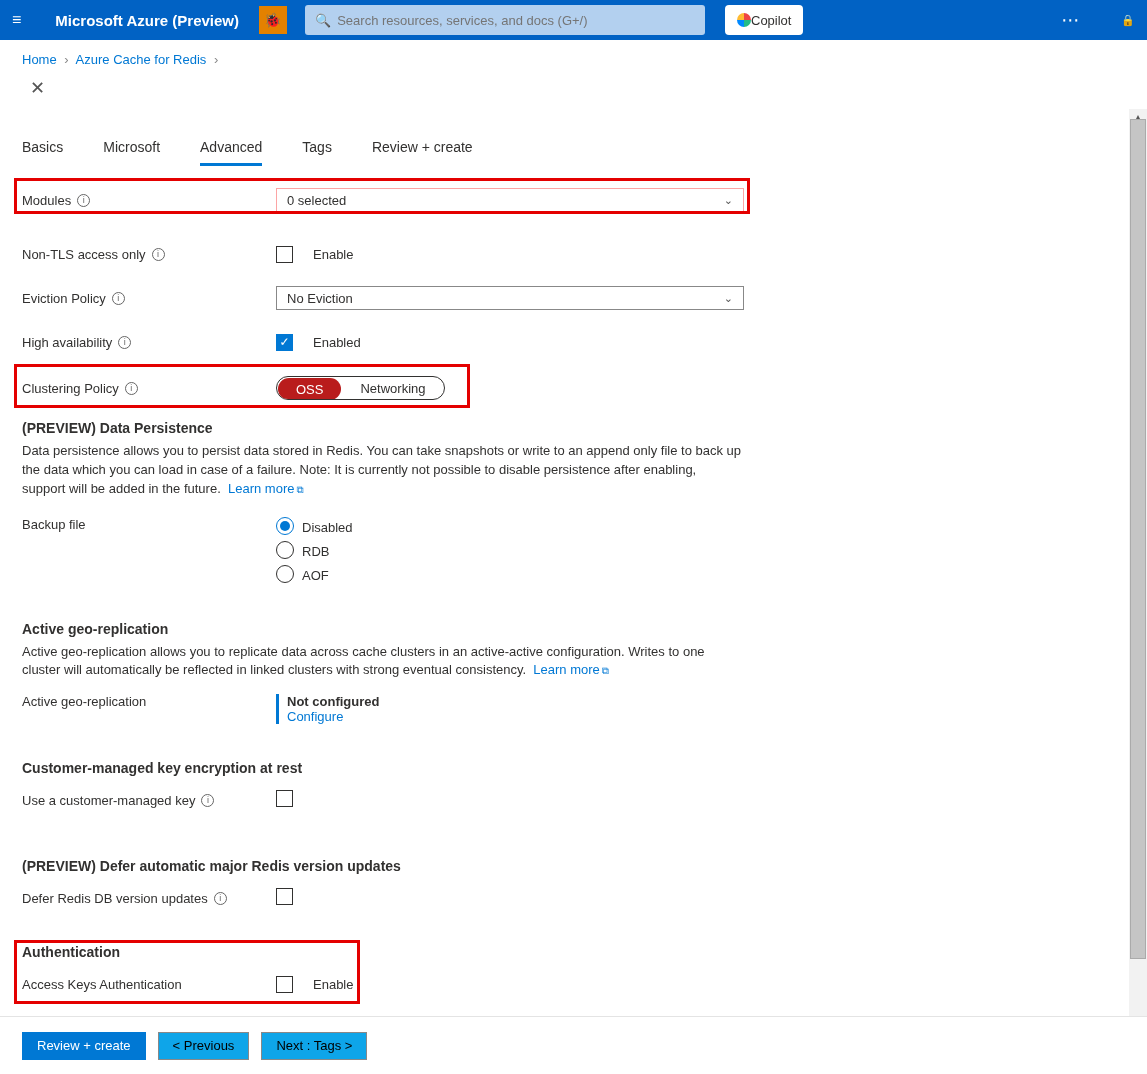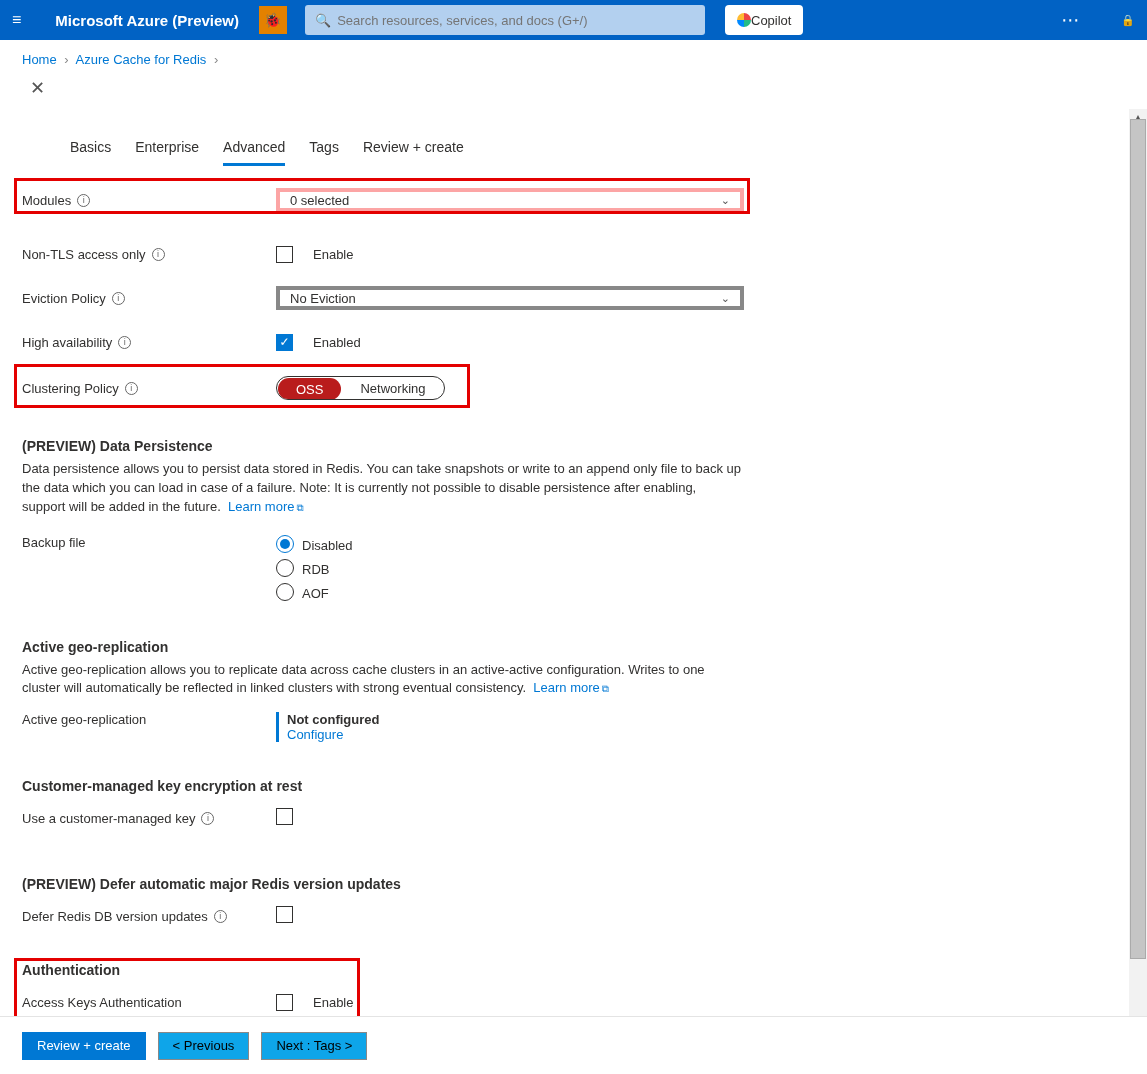--- a/index.html
+++ b/index.html
@@ -30,49 +30,49 @@
   .close-x { font-size: 18px; color: #555; cursor: pointer; padding: 4px 8px; }
   
   
   .scroll-wrap { position: relative; height: 933px; border-bottom: 1px solid transparent; }
   .scroll-content { padding: 0 22px 20px; height: 100%; overflow-y: auto; }
   .fake-scrollbar { position:absolute; right:0; top:10px; width:18px; height:100%; background:#f2f2f2; }
   .fake-thumb { position:absolute; right:1px; top:10px; width:16px; height:840px; background:#c5c5c5; border:1px solid #aaa; }
   .fake-arrow-up { position:absolute; right:0; top:0; width:18px; height:16px; background:#f2f2f2; text-align:center; font-size:10px; color:#555; line-height:16px; }
   
   
-  .tabs { display: flex; gap: 24px; border-bottom: none; margin-top: 30px; margin-bottom: 16px; margin-left: 48px; }
+  .tabs { display: flex; gap: 40px; border-bottom: none; margin-top: 30px; margin-bottom: 16px; }
   .tab { padding: 0 0 8px; font-size: 14px; color: #323130; cursor: pointer; }
   .tab.active { border-bottom: 3px solid #0078d4; font-weight:400; }
   
   
   .form-row { display: flex; align-items: center; min-height: 36px; margin-bottom: 4px; }
   .label-col { width: 254px; display: flex; align-items: center; gap: 6px; font-size: 13px; color: #323130; }
   .info-ic { width:13px; height:13px; border:1px solid #666; border-radius:50%; display:inline-flex; align-items:center; justify-content:center; font-size:9px; color:#666; cursor:pointer; }
   .ctrl-col { flex: 0 0 468px; }
   
-  .dropdown { border: 4px solid #fca5a5; height: 24px; width: 100%; display: flex; align-items: center; justify-content: space-between; padding: 0 10px; font-size: 13px; cursor: pointer; }
+  .dropdown { border: 1px solid #fca5a5; height: 24px; width: 100%; display: flex; align-items: center; justify-content: space-between; padding: 0 10px; font-size: 13px; cursor: pointer; }
   .dropdown.grey { border-color: #888; }
   .chev { font-size: 11px; color: #555; }
   
   .checkbox { width: 17px; height: 17px; border: 1px solid #323130; display: inline-flex; align-items: center; justify-content: center; cursor: pointer; background:#fff; }
   .checkbox.checked { background: #0078d4; border-color: #0078d4; color: #fff; font-size: 12px; }
   .cb-label { margin-left: 20px; font-size: 13px; }
   
   .pill-toggle { display: inline-flex; border: 1px solid #323130; border-radius: 14px; overflow: hidden; height: 24px; }
   .pill-opt { padding: 0 18px; display: flex; align-items: center; font-size: 13px; cursor: pointer; }
   .pill-opt.active { background: #b91c1c; color: #fff; border-radius: 12px; margin: 1px; height: 22px; }
   
   .radio-group { display: flex; flex-direction: column; gap: 6px; }
   .radio-row { display: flex; align-items: flex-end; gap: 8px; cursor: pointer; }
   .radio { width: 18px; height: 18px; border: 1px solid #323130; border-radius: 50%; display: inline-flex; align-items: center; justify-content: center; }
   .radio.selected::after { content:""; width:10px; height:10px; background:#0078d4; border-radius:50%; }
   .radio.selected { border-color:#0078d4; }
   
-  .section-head { font-weight: 600; margin-top: 32px; margin-bottom: 6px; font-size: 14px; }
+  .section-head { font-weight: 600; margin-top: 14px; margin-bottom: 6px; font-size: 14px; }
   .section-desc { font-size: 13px; color: #323130; line-height: 1.45; max-width: 720px; }
   .link { color: #0078d4; text-decoration: none; cursor:pointer; }
   .ext-ic { font-size:10px; margin-left:2px; color:#0078d4; }
   
   .status-block { border-left: 3px solid #0078d4; padding-left: 8px; }
   .status-value { font-weight: 600; }
   
   
   .hl { position: relative; }
   .hl::before { content:""; position:absolute; border:3px solid #e40000; pointer-events:none; }
@@ -118,21 +118,21 @@
 
 <div class="scroll-wrap">
   <div class="fake-scrollbar"></div>
   <div class="fake-arrow-up">▴</div>
   <div class="fake-thumb"></div>
 
   <div class="scroll-content" style="padding-right:40px;">
 
     <div class="tabs">
       <div class="tab">Basics</div>
-      <div class="tab">Enterprise</div>
+      <div class="tab">Microsoft</div>
       <div class="tab active">Advanced</div>
       <div class="tab">Tags</div>
       <div class="tab">Review + create</div>
     </div>
 
     <div class="form-row hl hl-modules">
       <div class="label-col">
         <span>Modules</span>
         <span class="info-ic">i</span>
       </div>

